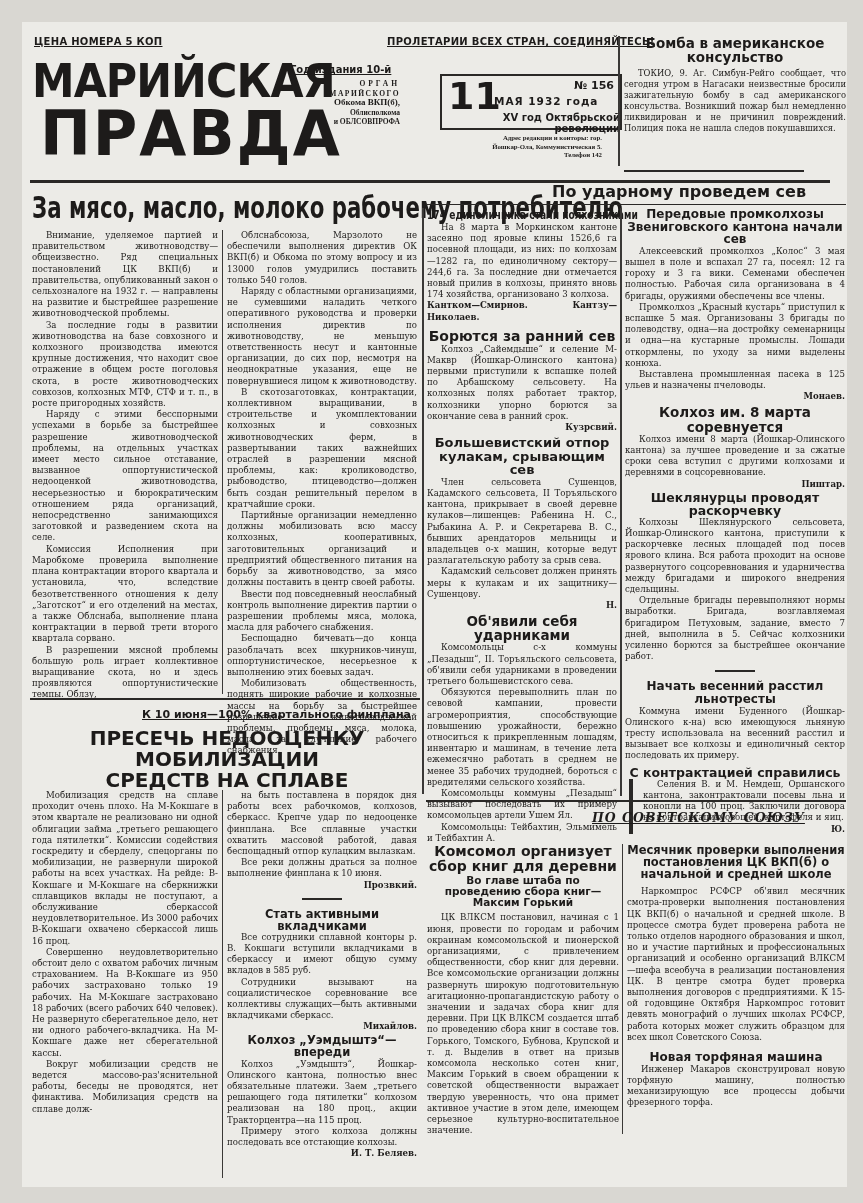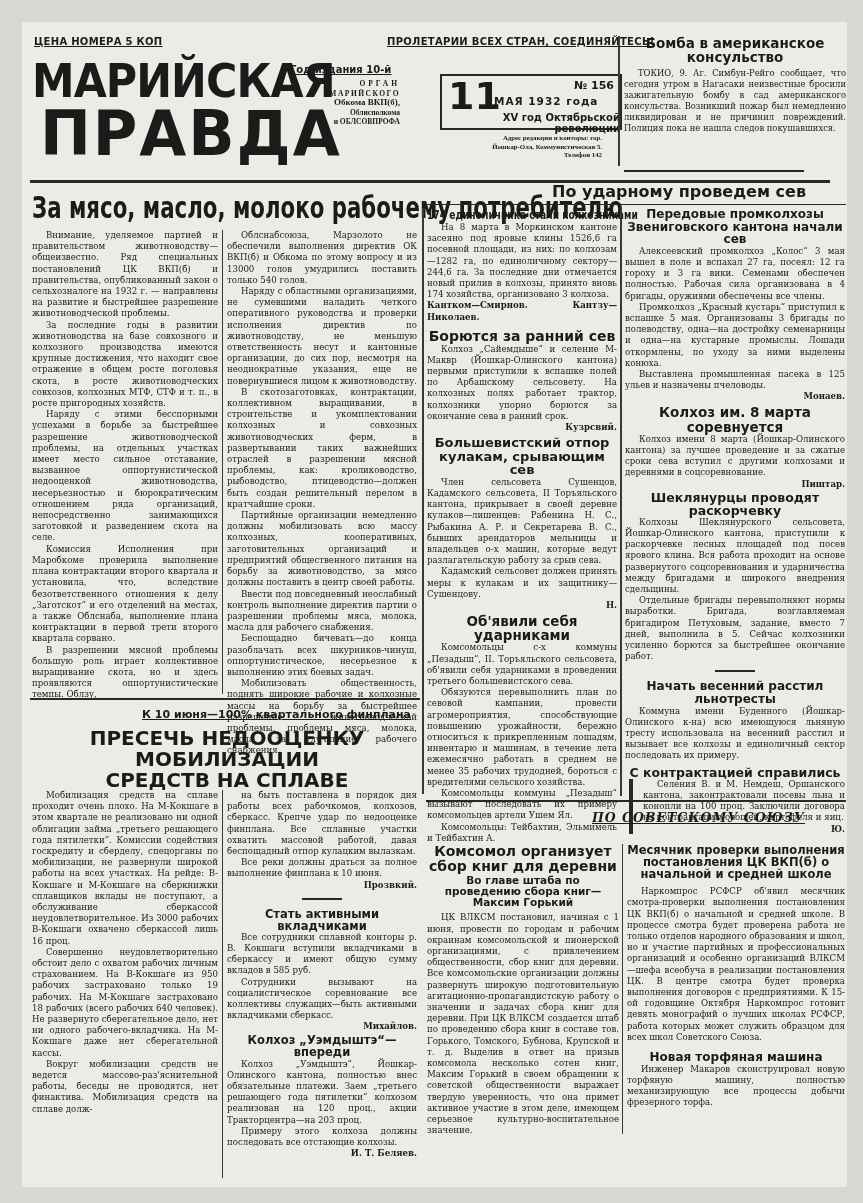--- a/index.html
+++ b/index.html
@@ -175,21 +175,21 @@
     <div class="sig">Прозвкий.</div>
     <div style="width:40px;height:2px;background:#2a2826;margin:8px auto;"></div>
     <div class="hd" style="font-size:11.5px;">Стать активными вкладчиками</div>
     <div class="col">
       <p>Все сотрудники сплавной конторы р. В. Кокшаги вступили вкладчиками в сберкассу и имеют общую сумму вкладов в 585 руб.</p>
       <p>Сотрудники вызывают на социалистическое соревнование все коллективы служащих—быть активными вкладчиками сберкасс.</p>
     </div>
     <div class="sig">Михайлов.</div>
     <div class="hd" style="font-size:11.5px;margin-top:3px;">Колхоз „Уэмдыштэ“—впереди</div>
     <div class="col">
-      <p>Колхоз „Уэмдыштэ“, Йошкар-Олинского кантона, полностью внес обязательные платежи. Заем „третьего решающего года пятилетки“ колхозом реализован на 120 проц., акции Тракторцентра—на 203 проц.</p>
+      <p>Колхоз „Уэмдыштэ“, Йошкар-Олинского кантона, полностью внес обязательные платежи. Заем „третьего решающего года пятилетки“ колхозом реализован на 180 проц., акции Тракторцентра—на 115 проц.</p>
       <p>Примеру этого колхоза должны последовать все отстающие колхозы.</p>
     </div>
     <div class="sig">И. Т. Беляев.</div>
   </div>
 
   <div class="hrule" style="left:404px;top:778px;width:420px;"></div>
   <div class="abs" style="left:570px;top:788px;font-family:'DejaVu Serif',serif;font-style:italic;font-weight:bold;font-size:12.5px;text-decoration:underline;letter-spacing:1px;">ПО СОВЕТСКОМУ СОЮЗУ</div>
 
   <div class="abs" style="left:405px;top:822px;width:192px;">
     <div class="hd" style="font-size:14px;">Комсомол организует сбор книг для деревни</div>

